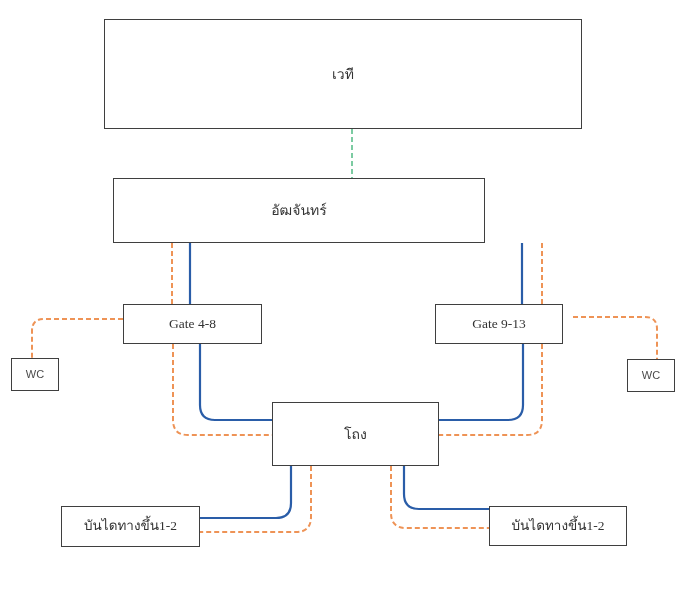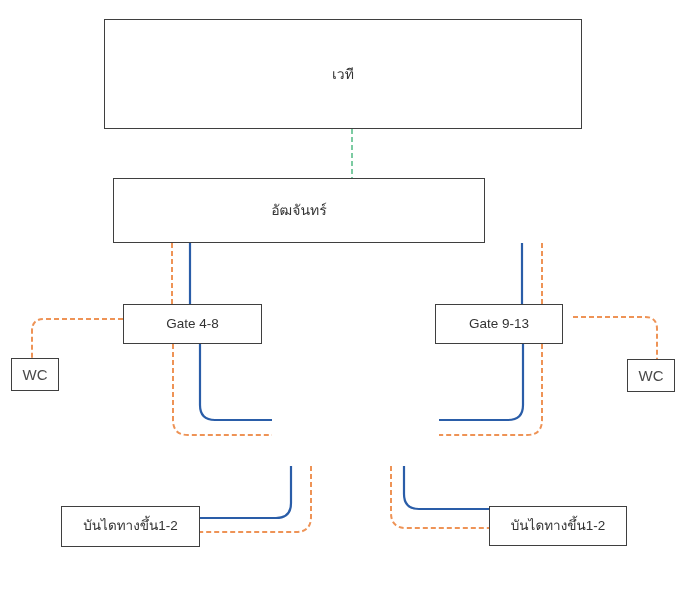--- a/index.html
+++ b/index.html
@@ -25,22 +25,22 @@
     background: #ffffff;
     border: 1.5px solid var(--box-border, #3f3f3f);
     display: flex;
     align-items: center;
     justify-content: center;
     color: var(--text-color, #333333);
     font-size: 14px;
     text-align: left;
     line-height: 1.2;
   }
-  .node.small { font-size: 15px; color: #4a4a4a; }
-  .node.mid   { font-size: 13.5px; }
+  .node.small { font-size: 11px; color: #4a4a4a; }
+  .node.mid   { font-size: 13.5px; font-family: Liberation Serif, serif; }
 </style>
 </head>
 <body>
 
 <div class="canvas">
 
   <svg class="wires" viewBox="0 0 683 590" xmlns="http://www.w3.org/2000/svg">
 
     <path class="wire-green" d="M 352 129 L 352 178"></path>
 
@@ -78,20 +78,23 @@
   </div>
 
   <div class="node small" style="left:11px; top:358px; width:48px; height:33px">
     <span>WC</span>
   </div>
 
   <div class="node small" style="left:627px; top:359px; width:48px; height:33px">
     <span>WC</span>
   </div>
 
+  <div class="node" style="left:272px; top:402px; width:167px; height:64px">
+    <span>โถง</span>
+  </div>
 
   <div class="node mid" style="left:61px; top:506px; width:139px; height:41px">
     <span>บันไดทางขึ้น1-2</span>
   </div>
 
   <div class="node mid" style="left:489px; top:506px; width:138px; height:40px">
     <span>บันไดทางขึ้น1-2</span>
   </div>
 
 </div>

